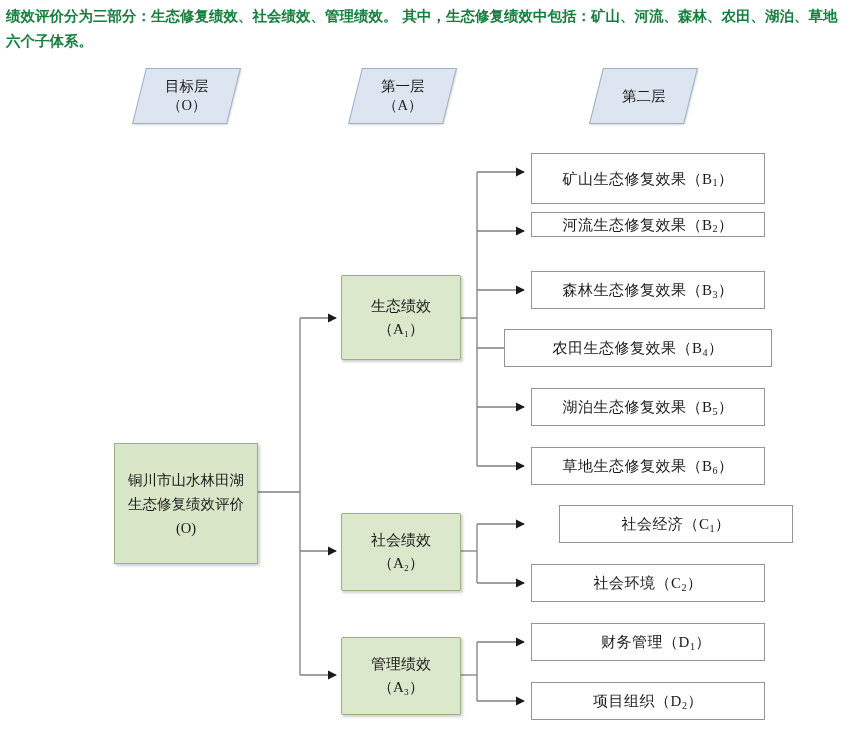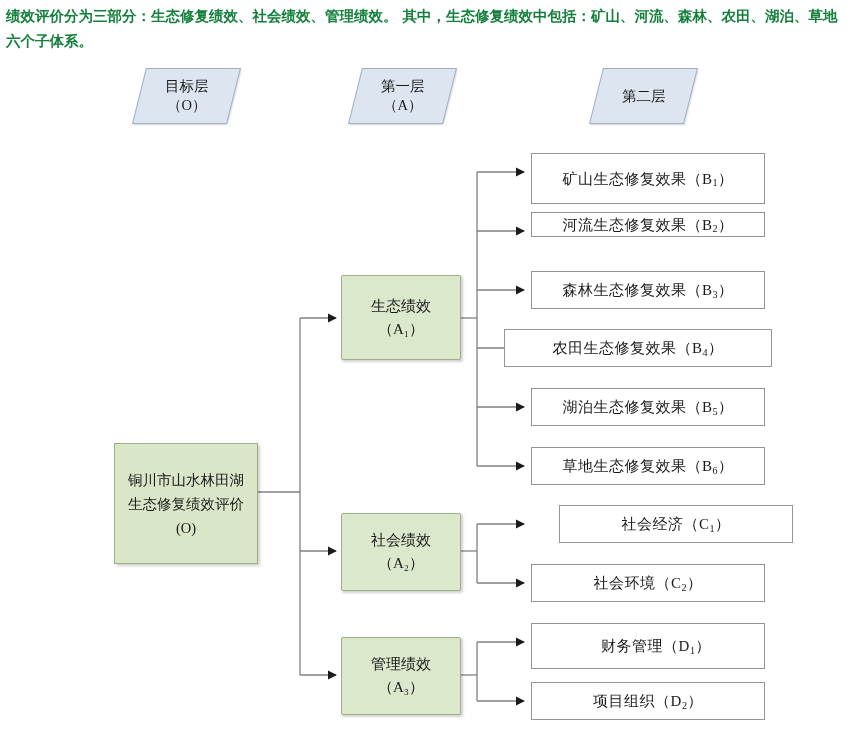--- a/index.html
+++ b/index.html
@@ -204,19 +204,19 @@
 </div>
 
 <div class="node leaf" style="left:531px; top:505px; width:234px; height:38px;margin-left:28px;">
   <span><span>社会经济</span>（<span>C</span><sub>1</sub>）</span>
 </div>
 
 <div class="node leaf" style="left:531px; top:564px; width:234px; height:38px;">
   <span><span>社会环境</span>（<span>C</span><sub>2</sub>）</span>
 </div>
 
-<div class="node leaf" style="left:531px; top:623px; width:234px; height:46px;padding-left:16px;">
+<div class="node leaf" style="left:531px; top:623px; width:234px; height:38px;padding-left:16px;">
   <span><span>财务管理</span>（<span>D</span><sub>1</sub>）</span>
 </div>
 
 <div class="node leaf" style="left:531px; top:682px; width:234px; height:38px;text-align:right;">
   <span><span>项目组织</span>（<span>D</span><sub>2</sub>）</span>
 </div>
 
 </body></html>

